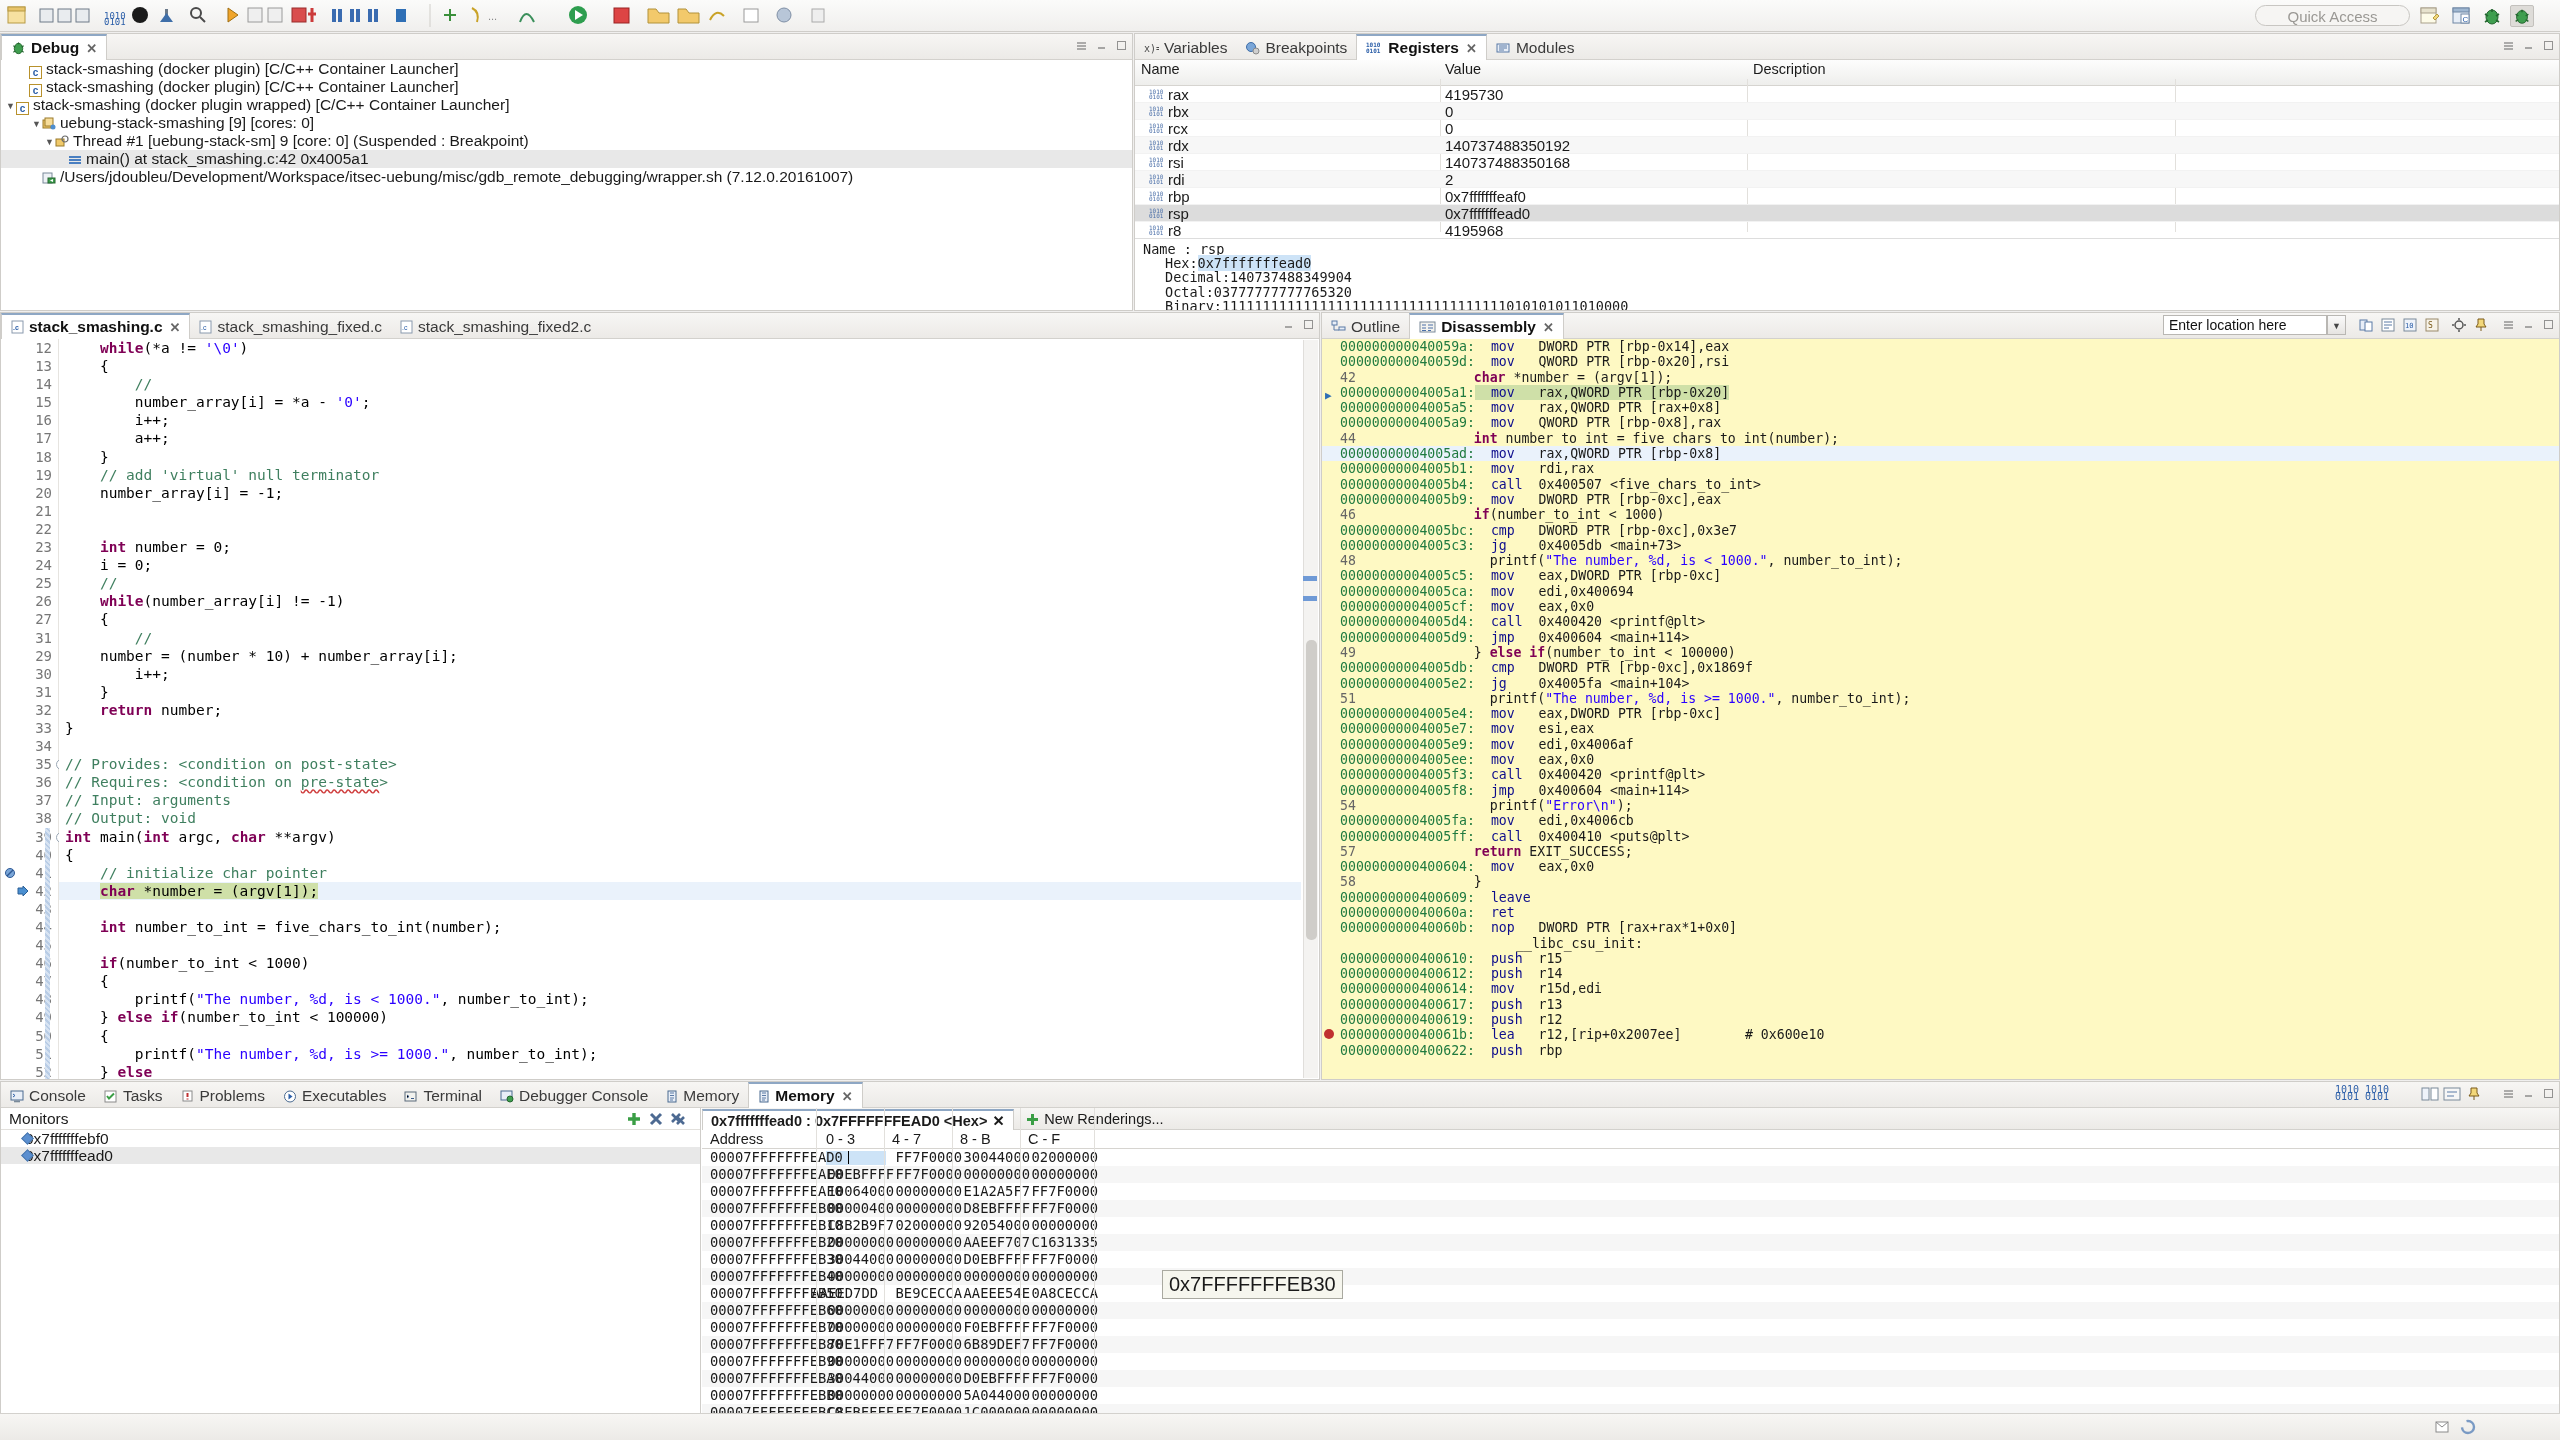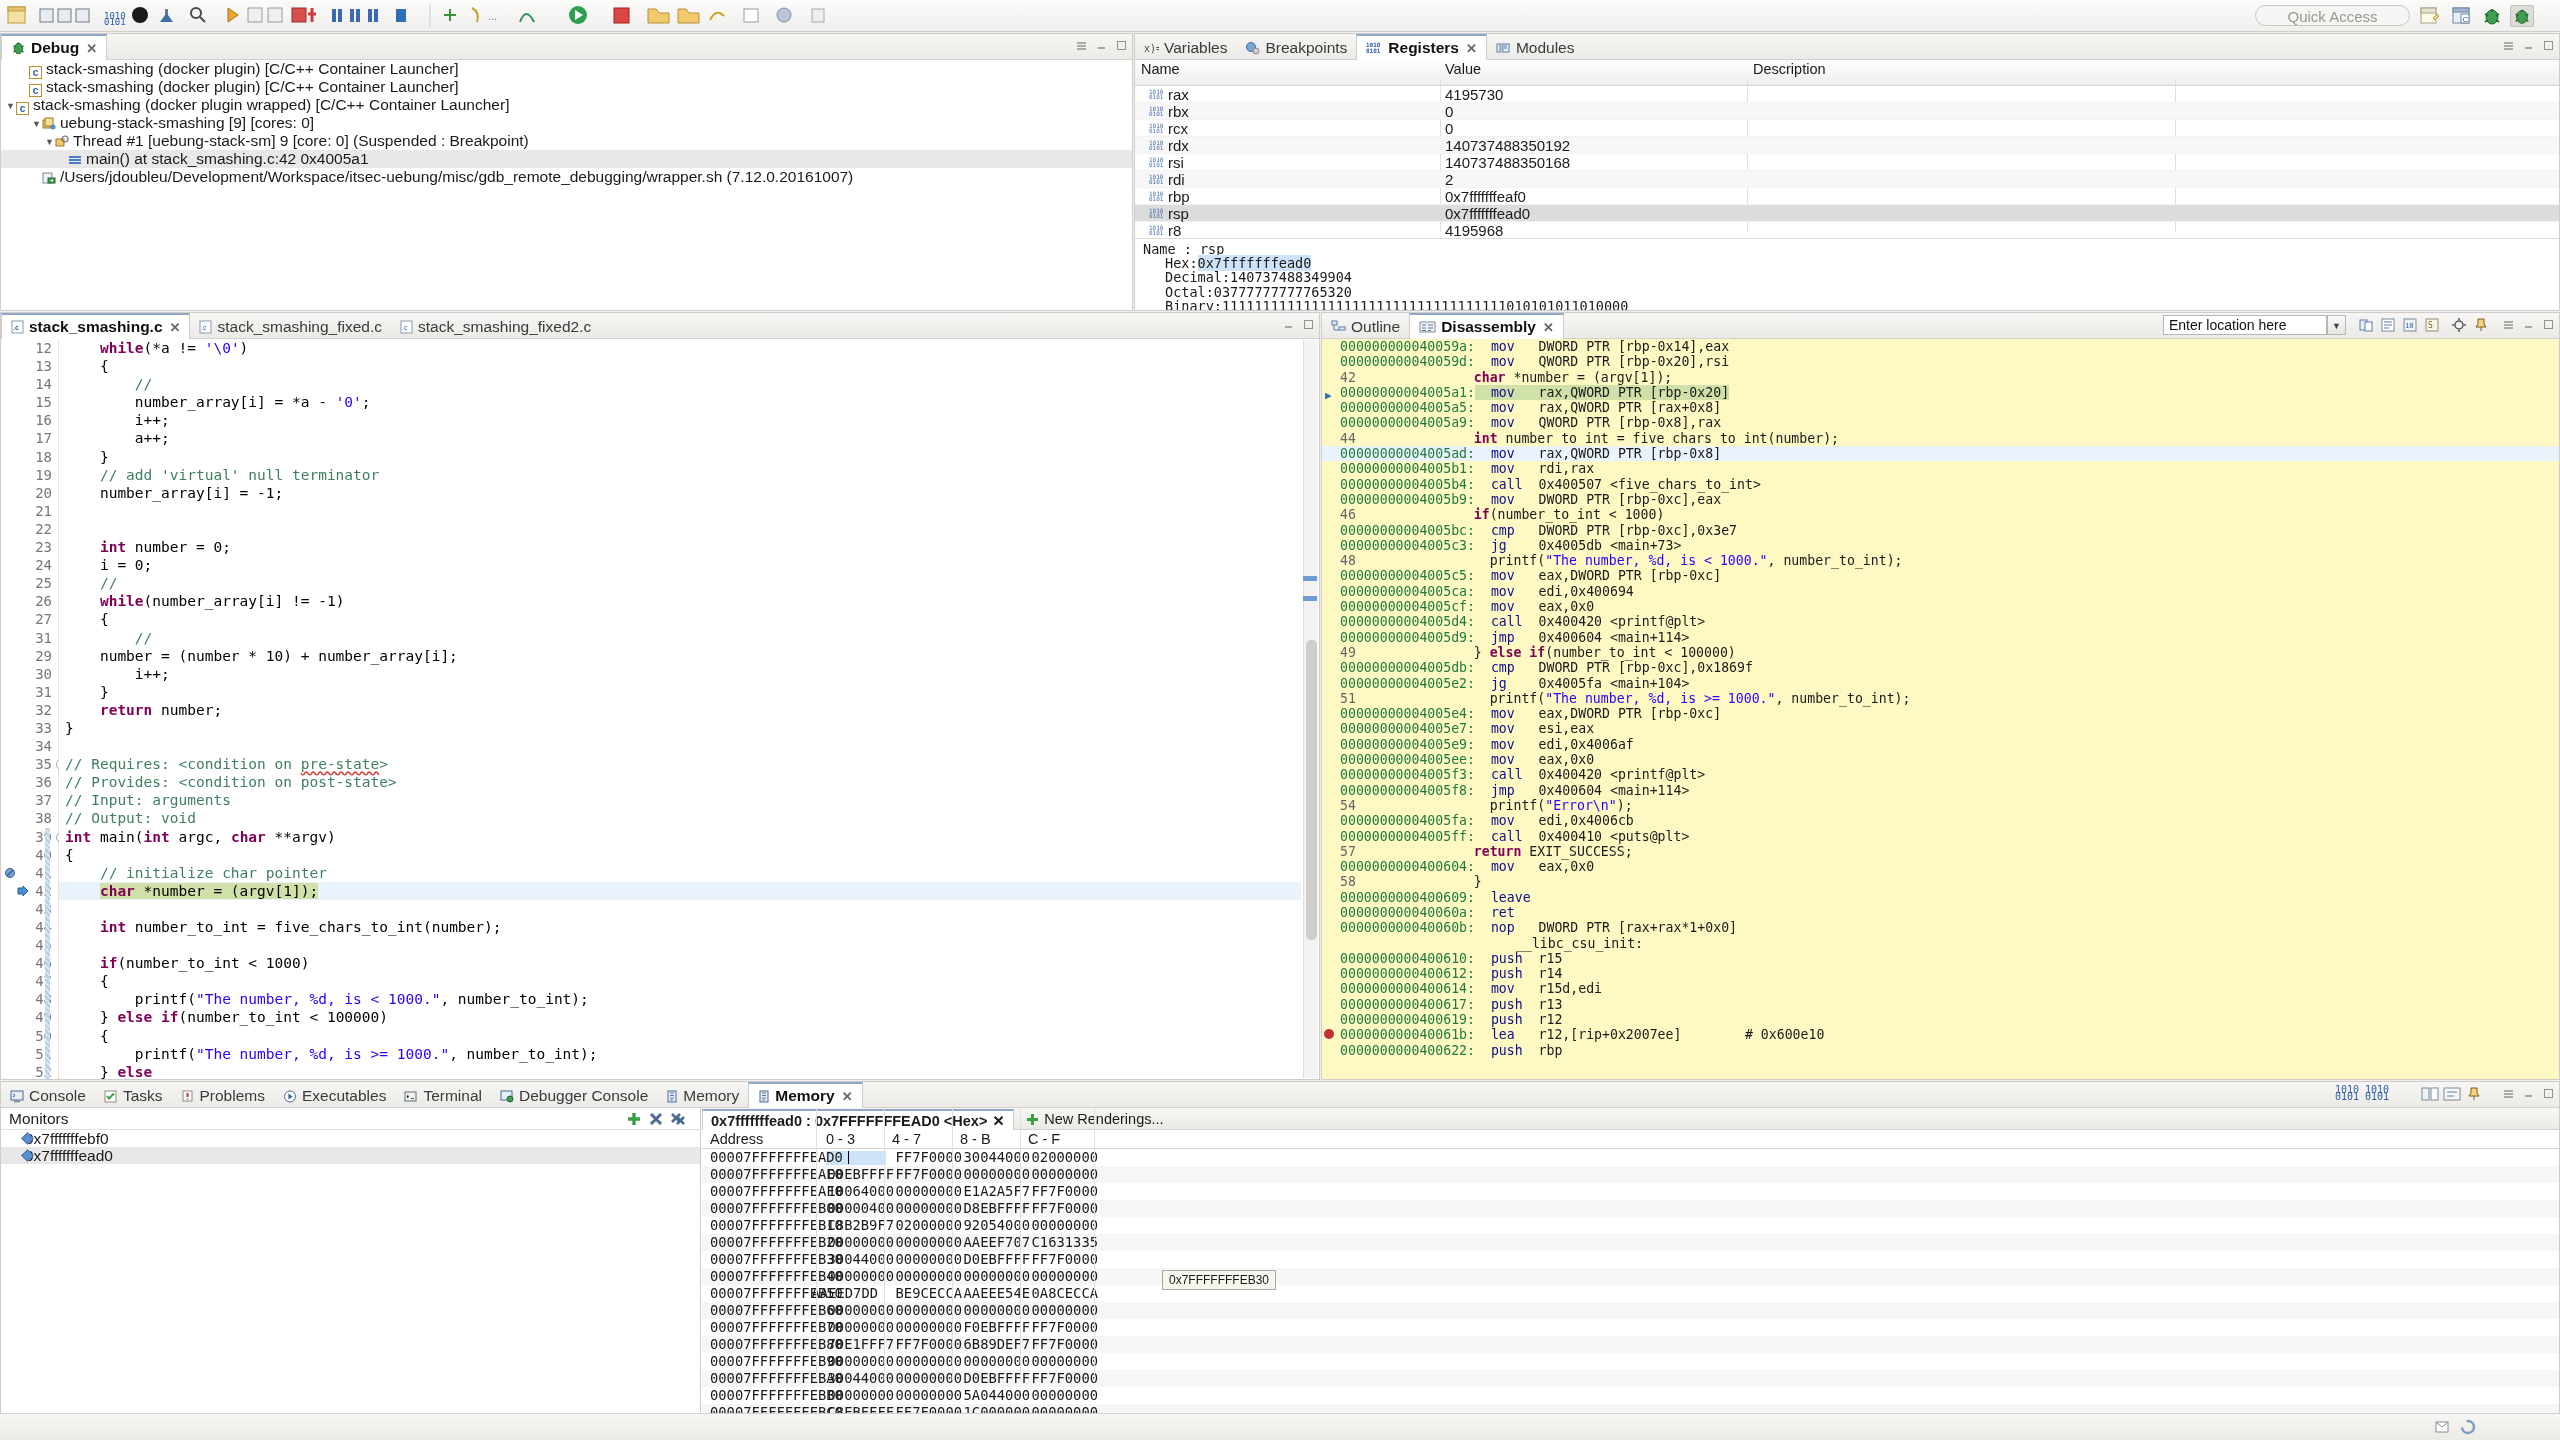--- a/index.html
+++ b/index.html
@@ -171,21 +171,21 @@
     border-bottom:1px solid #d6d4d0; font-size:14.5px;
   }
   #memhdr span { position:absolute; top:1px; }
   .memrow { height:17px; position:relative; font-family:"DejaVu Sans Mono", monospace; font-size:13.8px; }
   .memrow.alt { background:#f6f6f6; }
   .memrow .a { position:absolute; left:8px; }
   .memrow .d { position:absolute; text-align:right; width:72px;}
   .memcell-sel { position:absolute; background:#cde3f7; width:60px; height:14px; }
   #memtooltip {
     position:absolute; background:#f6f6ee; border:1px solid #a9a9a0;
-    font-size:12px; padding:2px 6px; white-space:nowrap;
+    font-size:20px; padding:2px 6px; white-space:nowrap;
   }
   
   #statusbar {
     position:absolute; left:0; bottom:0; width:2560px; height:27px;
     background:linear-gradient(#f7f6f4,#eceae7); border-top:1px solid #d3d1cd;
   }
 </style>
 </head>
 <body>
 
@@ -596,22 +596,22 @@
         <div class="cl code"><span class="cm">    //</span></div>
         <div class="cl code"><span class="">    </span><span class="kw">while</span><span class="op">(number_array[i] != -1)</span></div>
         <div class="cl code"><span class="op">    {</span></div>
         <div class="cl code"><span class="cm">        //</span></div>
         <div class="cl code"><span class="op">    number = (number * 10) + number_array[i];</span></div>
         <div class="cl code"><span class="op">        i++;</span></div>
         <div class="cl code"><span class="op">    }</span></div>
         <div class="cl code"><span class="">    </span><span class="kw">return</span><span class="op"> number;</span></div>
         <div class="cl code"><span class="op">}</span></div>
         <div class="cl code">&nbsp;</div>
+        <div class="cl code"><span class="cm">// Provides: &lt;condition on post-state&gt;</span></div>
         <div class="cl code"><span class="cm">// Requires: &lt;condition on </span><span class="cm err">pre-state</span><span class="cm">&gt;</span></div>
-        <div class="cl code"><span class="cm">// Provides: &lt;condition on post-state&gt;</span></div>
         <div class="cl code"><span class="cm">// Input: arguments</span></div>
         <div class="cl code"><span class="cm">// Output: void</span></div>
         <div class="cl code"><span class="kw">int</span><span class="op"> main</span><span class="op">(</span><span class="kw">int</span><span class="op"> argc, </span><span class="kw">char</span><span class="op"> **argv)</span></div>
         <div class="cl code"><span class="op">{</span></div>
         <div class="cl code"><span class="cm">    // initialize char pointer</span></div>
         <div class="cl code curline"><span class="">    </span><span class="kw hlexp">char</span><span class="op hlexp"> *number = (argv[1]);</span></div>
         <div class="cl code">&nbsp;</div>
         <div class="cl code"><span class="">    </span><span class="kw">int</span><span class="op"> number_to_int = five_chars_to_int(number);</span></div>
         <div class="cl code">&nbsp;</div>
         <div class="cl code"><span class="">    </span><span class="kw">if</span><span class="op">(number_to_int &lt; 1000)</span></div>

